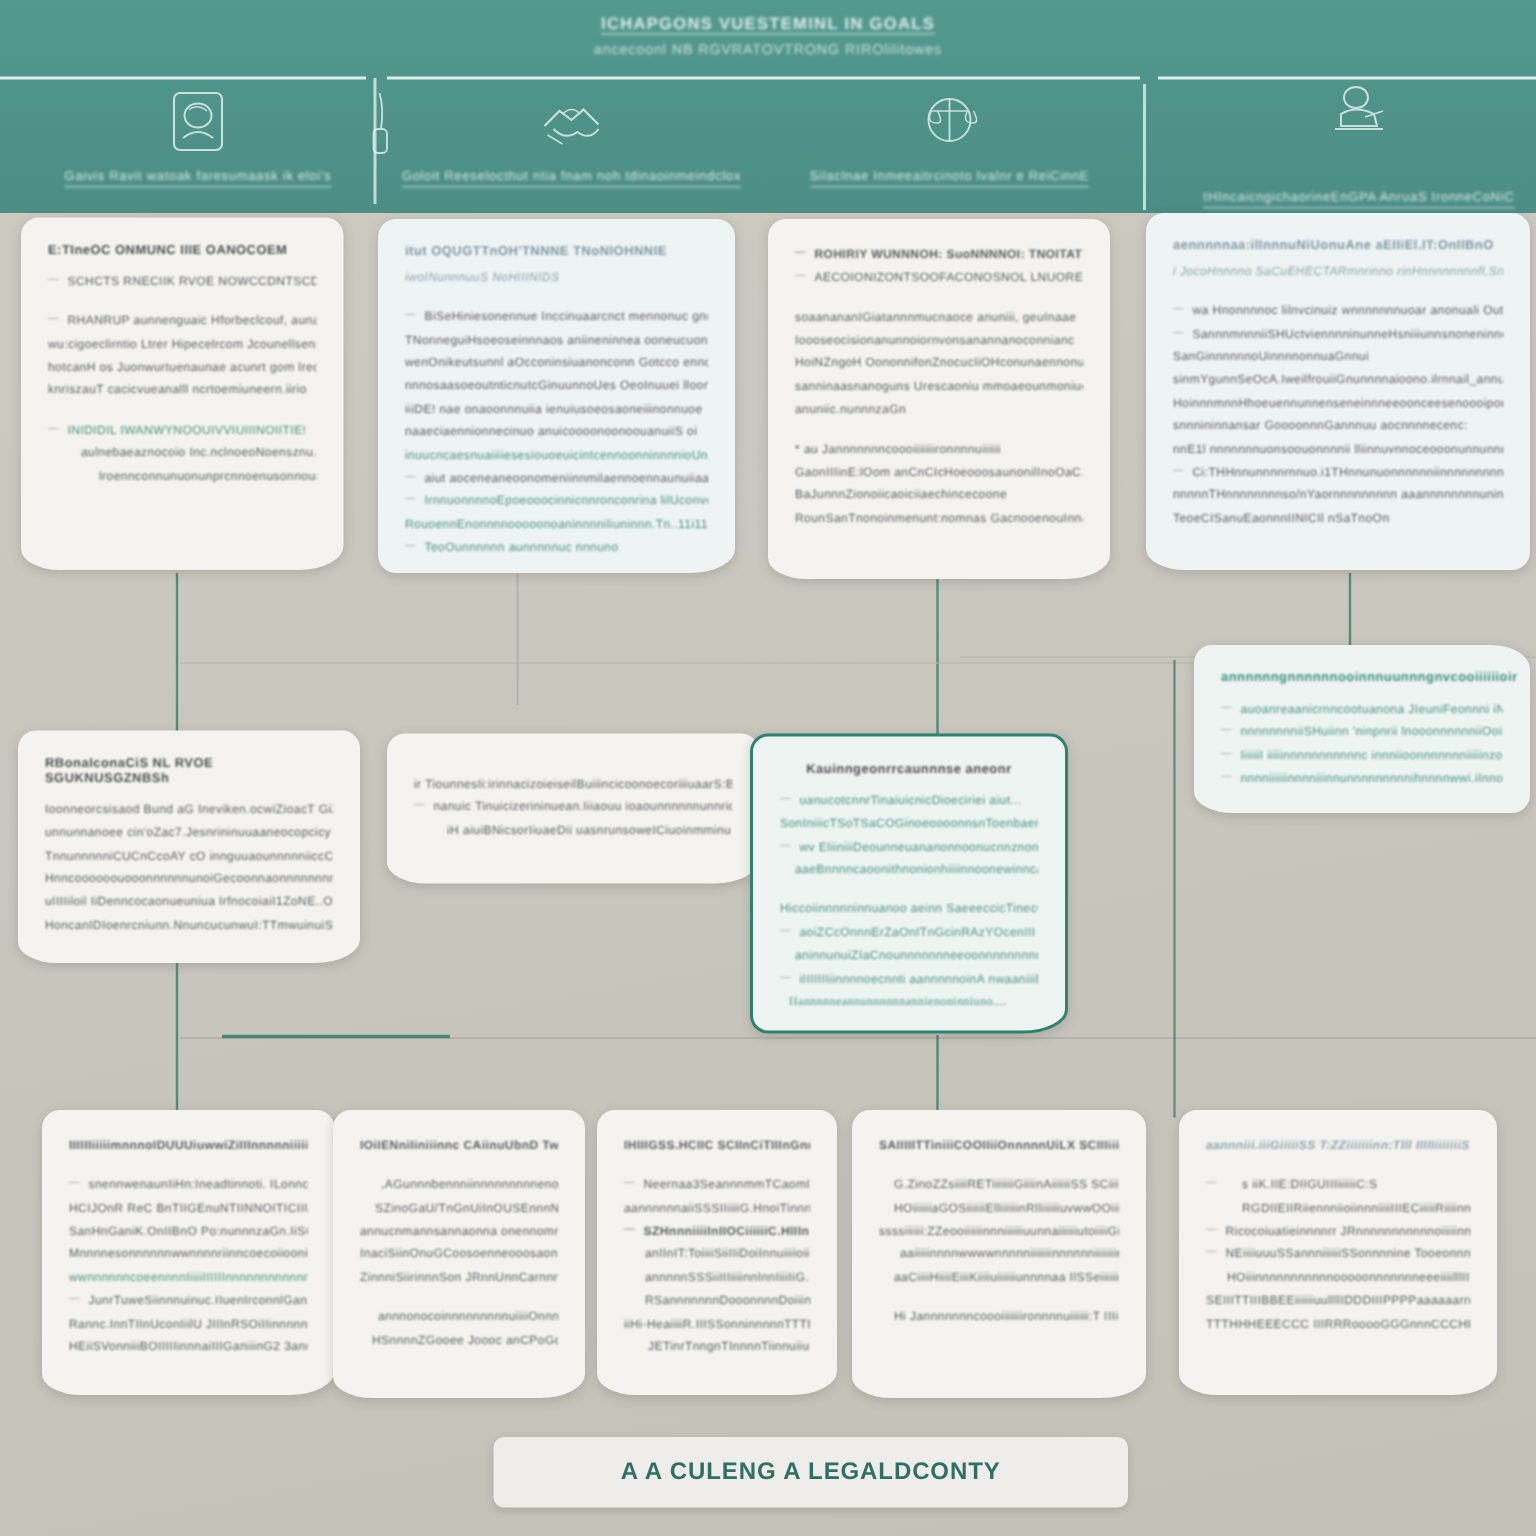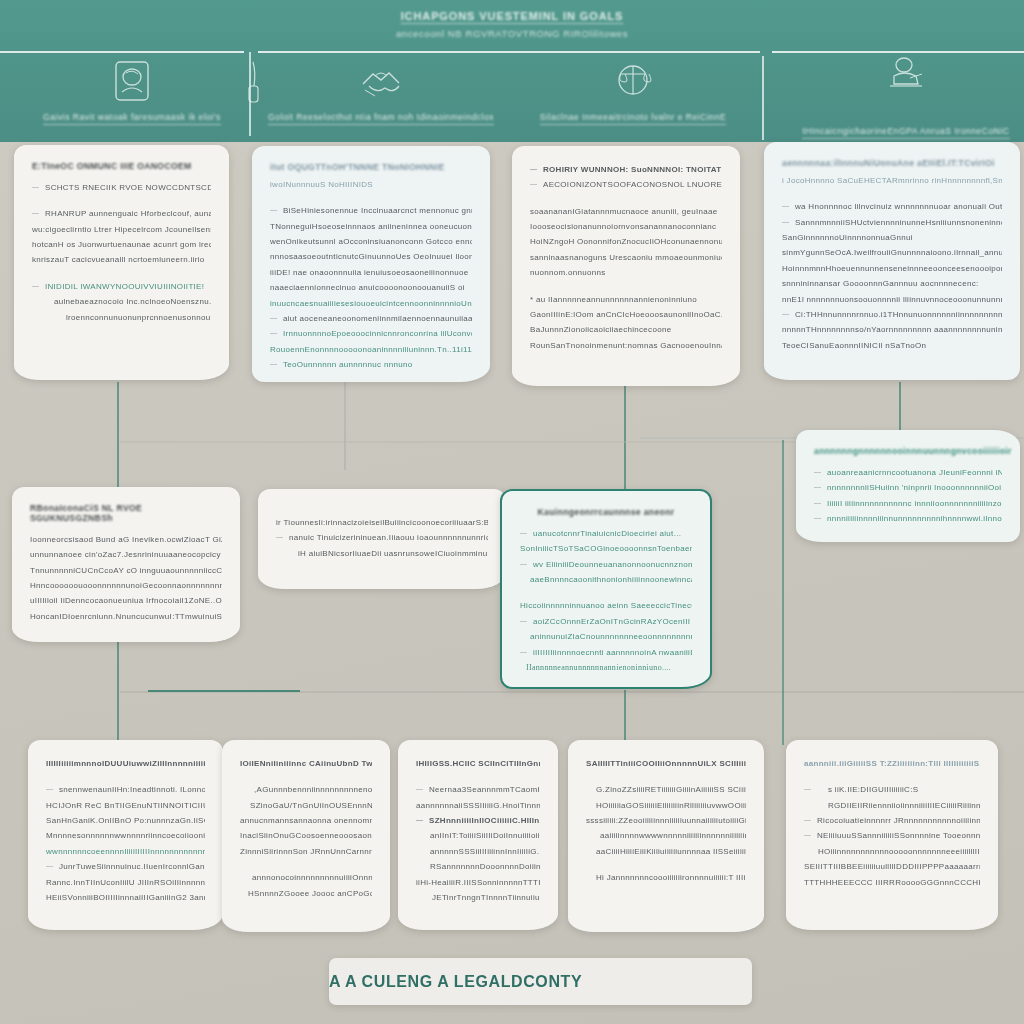--- a/index.html
+++ b/index.html
@@ -96,36 +96,36 @@
   }
   .c-title.accent { color: #3d8f80; }
   .c-title.blueish { color: #7e97a3; }
 
   .c-line {
     font-size: 8px; letter-spacing: .3px; line-height: 1.92;
     color: #585c60; filter: blur(.78px);
     white-space: nowrap; overflow: hidden;
   }
   .c-line.accent  { color: #45907f; }
-  .c-line.blueish { color: #8aa3ae; }
+  .c-line.blueish { color: #8aa3ae; font-style: italic; }
   .c-line.bullet  { padding-left: 13px; position: relative; }
   .c-line.bullet::before {
     content: "—"; position: absolute; left: 0; top: 0;
     color: #9aa0a2; font-size: 7px;
   }
   .c-gap { height: 11px; }
 
   
   #footer-banner {
     position: absolute; left: 329px; top: 958px;
     width: 423px; height: 47px;
     background: #eeedea;
     border-radius: 7px;
     box-shadow: 0 2px 6px rgba(80,78,70,.20);
-    display: flex; align-items: center; justify-content: flex-start;
+    display: flex; align-items: center; justify-content: center;
   }
   #footer-text {
     font-size: 16px; font-weight: bold; letter-spacing: .6px;
     color: #2f6f65;
     filter: blur(.5px);
   }
 </style>
 </head>
 <body>
 
@@ -251,30 +251,30 @@
   </div>
 
   <div class="card torn-bl torn-br" style="left:512px; top:146px; width:228px; height:240px;">
     <div class="c-line bullet" style="font-weight:bold;">ROHIRIY WUNNNOH:  SuoNNNNOI: TNOITATUC IUOAIS</div>
     <div class="c-line bullet">AECOIONIZONTSOOFACONOSNOL LNUORE! TInoaoESS</div>
     <div class="c-gap"></div>
     <div class="c-line">soaanananIGiatannnmucnaoce anuniii, geuInaae</div>
     <div class="c-line">Ioooseocisionanunnoiornvonsanannanoconnianc</div>
     <div class="c-line">HoiNZngoH OononnifonZnocucIiOHconunaennonutaaae</div>
     <div class="c-line">sanninaasnanoguns Urescaoniu mmoaeounmoniuennunge</div>
-    <div class="c-line">nuonnom.onnuonns</div>
-    <div class="c-gap"></div>
-    <div class="c-line">* au  IIannnnneannunnnnnnannienoninniuno</div>
+    <div class="c-line">anuniic.nunnnzaGn</div>
+    <div class="c-gap"></div>
+    <div class="c-line">* au  Jannnnnnncoooiiiiiiironnnnuiiiiii</div>
     <div class="c-line">GaonIIIinE:lOom anCnCIcHoeooosaunonilInoOaC.oOn</div>
     <div class="c-line">BaJunnnZionoiicaoiciiaechincecoone</div>
     <div class="c-line">RounSanTnonoinmenunt:nomnas GacnooenouInna:</div>
   </div>
 
   <div class="card tint-blue torn-bl" style="left:764px; top:142px; width:256px; height:238px;">
-    <div class="c-title blueish">aennnnnaa:ilInnnuNiUonuAne aEIIiEl.IT:TCvirIOi</div>
+    <div class="c-title blueish">aennnnnaa:ilInnnuNiUonuAne aEIIiEl.IT:OnIIBnO</div>
     <div class="c-line blueish" style="margin-top:-4px;">i  JocoHnnnno SaCuEHECTARmnrinno rinHnnnnnnnnfl,SnAP</div>
     <div class="c-gap"></div>
     <div class="c-line bullet">wa Hnonnnnoc lilnvcinuiz wnnnnnnnuoar anonuali Outlnecoanne</div>
     <div class="c-line bullet">SannnmnnniiSHUctviennnninunneHsniiiunnsnoneninnoonoonuninvoun</div>
     <div class="c-line">SanGinnnnnnoUinnnnonnuaGnnui</div>
     <div class="c-line">sinmYgunnSeOcA.IweilfrouiiGnunnnnaioono.ilrnnail_annuc.iiumii</div>
     <div class="c-line">HoinnnmnnHhoeuennunnenseneinnneeoonceesenoooiponnnicanns</div>
     <div class="c-line">snnnininnansar GoooonnnGannnuu  aocnnnnecenc:</div>
     <div class="c-line">nnE1l nnnnnnnuonsoouonnnnii lliinnuvnnoceooonunnunnnnninn</div>
     <div class="c-line bullet">Ci:THHnnunnnnrnnuo.i1THnnunuonnnnnniinnnnnnnnnnnnnnnHRonnoin</div>

